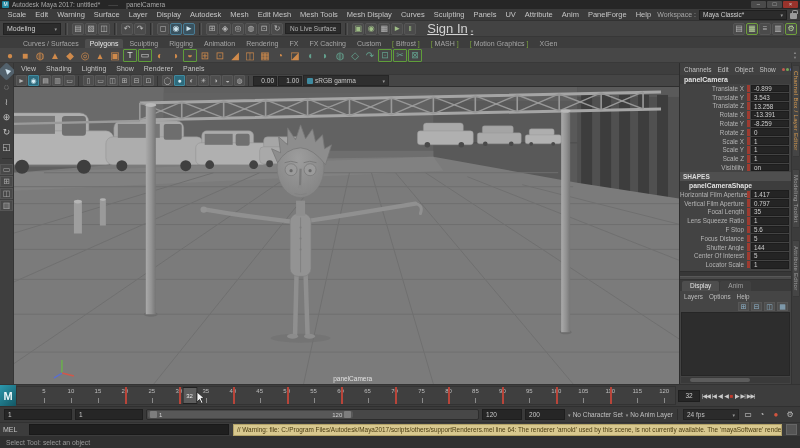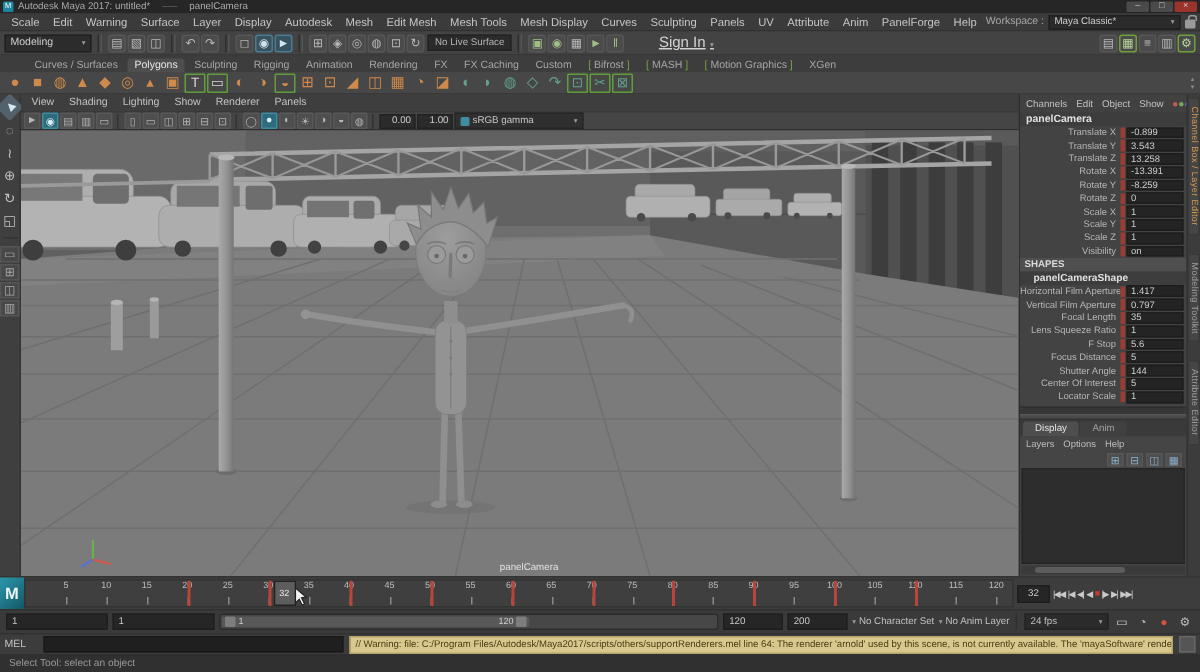--- a/index.html
+++ b/index.html
@@ -29,21 +29,21 @@
 
   
   .statusline{height:16px;background:#434343;display:flex;align-items:center;padding:0 3px;gap:2px;border-bottom:1px solid #373737;flex:0 0 auto;}
   .mode-select{width:58px;height:12px;background:#2c2c2c;border:1px solid #222;color:#cfcfcf;font-size:7px;display:flex;align-items:center;padding:0 3px;}
   .mode-select::after{content:"▾";margin-left:auto;color:#999;font-size:5px;}
   .sl-sep{width:3px;height:12px;border-left:1px solid #2e2e2e;border-right:1px solid #545454;margin:0 2px;}
   .sl-group{display:flex;gap:1px;align-items:center;}
   .sl-icon{width:12px;height:12px;font-size:8px;color:#b8b8b8;display:flex;align-items:center;justify-content:center;background:#4b4b4b;border:1px solid #565656;border-radius:2px;}
   .sl-icon.active{background:#39525f;border-color:#4a7c94;color:#cfe5ef;}
   .live-box{height:11px;background:#2b2b2b;border:1px solid #222;color:#b5b5b5;font-size:6.5px;padding:0 4px;display:flex;align-items:center;white-space:nowrap;}
-  .signin{font-size:10px;color:#d2d2d2;margin-left:21px;white-space:nowrap;text-decoration:underline;}
+  .signin{font-size:13px;color:#d2d2d2;margin-left:9px;white-space:nowrap;text-decoration:underline;}
   .signin::after{content:"▾";color:#999;font-size:5px;margin-left:3px;}
   .sl-right{margin-left:auto;display:flex;gap:1px;}
   .sl-right .sl-icon.active{background:#4b4b4b;border-color:#6fa03c;color:#b8d69a;}
 
   
   .shelf-tabs{height:11px;background:#3d3d3d;display:flex;align-items:flex-end;padding:0 4px 0 18px;gap:1px;flex:0 0 auto;}
   .shelf-tab{font-size:7px;color:#a5a5a5;padding:1px 5px;white-space:nowrap;}
   .shelf-tab.active{background:#4e4e4e;color:#e8e8e8;border-radius:2px 2px 0 0;}
   .shelf-tab.bracket::before{content:"[ ";color:#7aa33c;}
   .shelf-tab.bracket::after{content:" ]";color:#7aa33c;}

